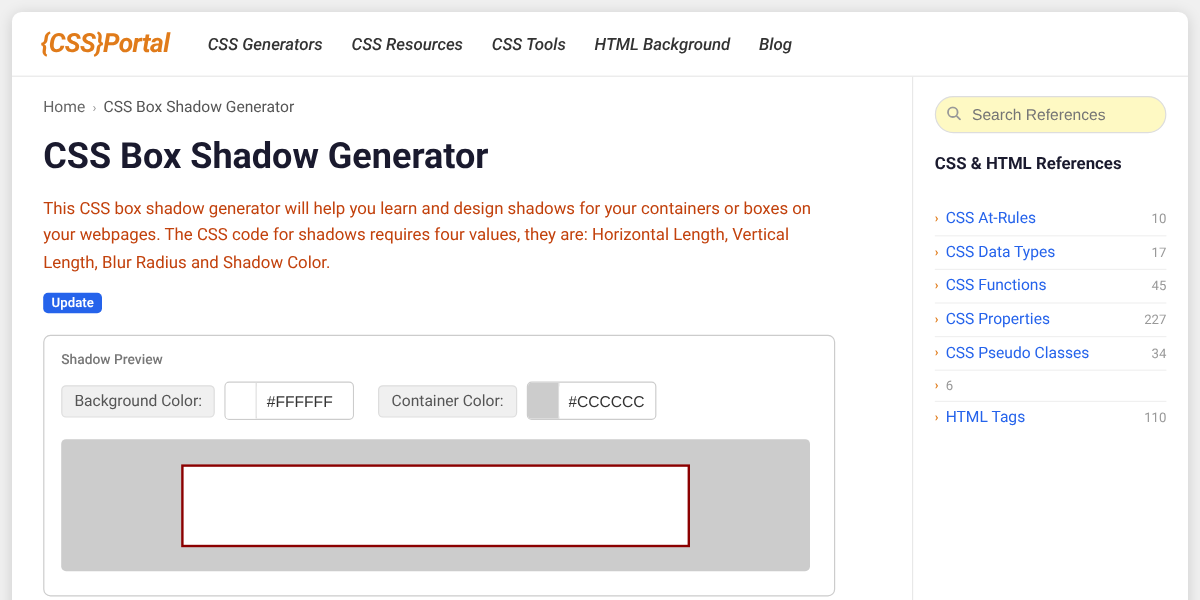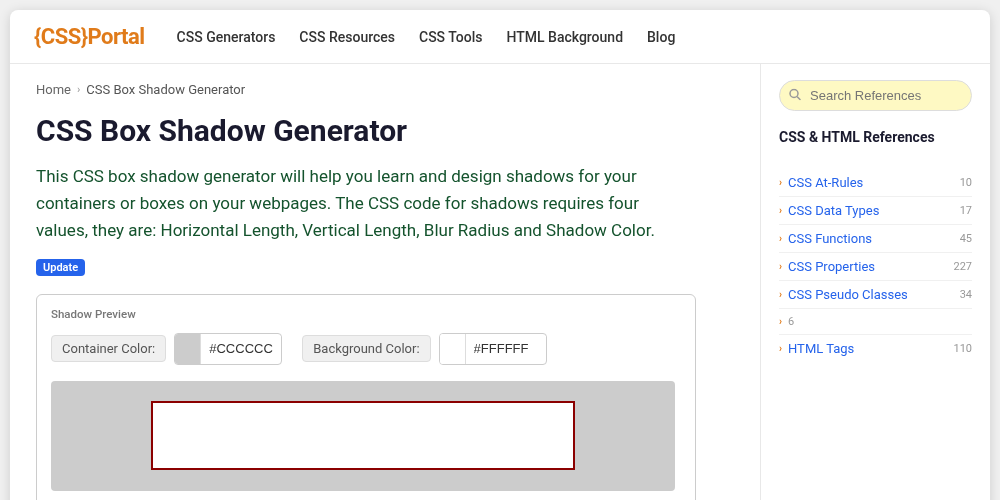--- a/index.html
+++ b/index.html
@@ -20,20 +20,21 @@
       box-shadow: 0 2px 12px rgba(0,0,0,0.15);
       overflow: hidden;
     }
     
     .top-nav {
       display: flex;
       align-items: center;
       padding: 14px 24px;
       border-bottom: 1px solid #e8e8e8;
       gap: 32px;
+      font-style: italic;
     }
     .logo {
       font-size: 22px;
       font-weight: 700;
       color: #e07b1a;
       letter-spacing: -0.5px;
       white-space: nowrap;
     }
     .nav-links {
       display: flex;
@@ -82,22 +83,22 @@
     .page-title {
       font-size: 30px;
       font-weight: 700;
       color: #1a1a2e;
       margin-bottom: 14px;
       line-height: 1.2;
     }
 
     
     .description {
-      font-size: 17px;
-      color: #14532d;
+      font-size: 14px;
+      color: #c2410c;
       line-height: 1.6;
       margin-bottom: 14px;
       max-width: 640px;
     }
 
     
     .update-notice {
       display: flex;
       align-items: center;
       gap: 24px;
@@ -276,32 +277,32 @@
       <div class="update-notice">
         <span class="update-badge">Update</span>
       </div>
 
       <div class="shadow-preview-panel">
         <div class="shadow-preview-title">Shadow Preview</div>
 
         <div class="color-controls">
 
           <div class="color-control">
+            <span class="color-label">Background Color:</span>
+            <div class="color-input-group">
+              <div class="color-swatch" style="background:#ffffff; border-right:1px solid #ddd;"></div>
+              <input class="color-text" type="text" value="#FFFFFF" style="">
+            </div>
+          </div>
+
+          <div class="color-control">
             <span class="color-label">Container Color:</span>
             <div class="color-input-group">
               <div class="color-swatch" style="background:#cccccc; border-right:1px solid #ddd;"></div>
               <input class="color-text" type="text" value="#CCCCCC" style="">
-            </div>
-          </div>
-
-          <div class="color-control">
-            <span class="color-label">Background Color:</span>
-            <div class="color-input-group">
-              <div class="color-swatch" style="background:#ffffff; border-right:1px solid #ddd;"></div>
-              <input class="color-text" type="text" value="#FFFFFF" style="">
             </div>
           </div>
         </div>
 
         <div class="preview-area">
           <div class="shadow-box"></div>
         </div>
       </div>
 
     </div>

